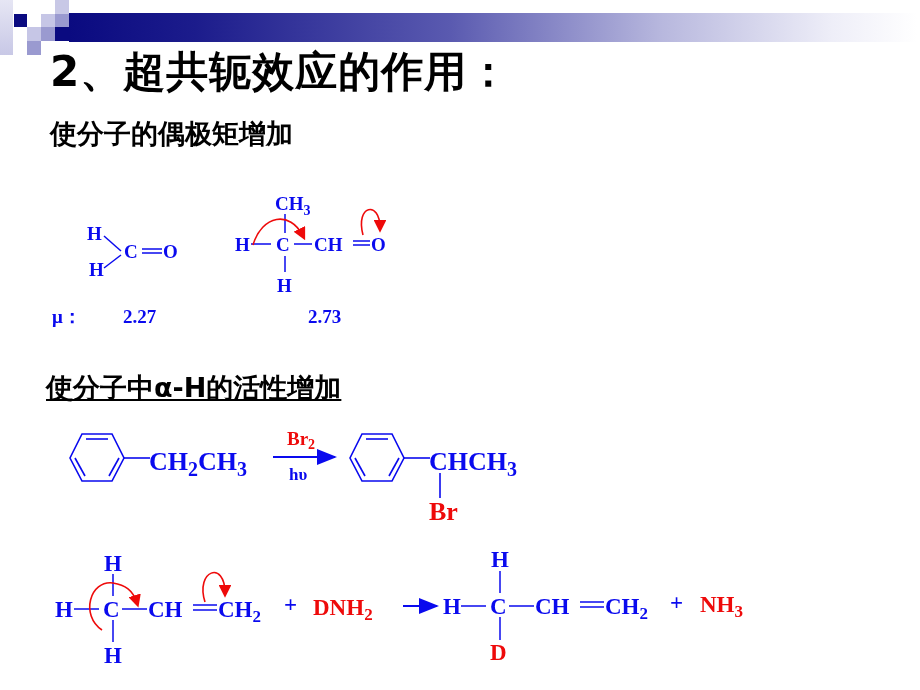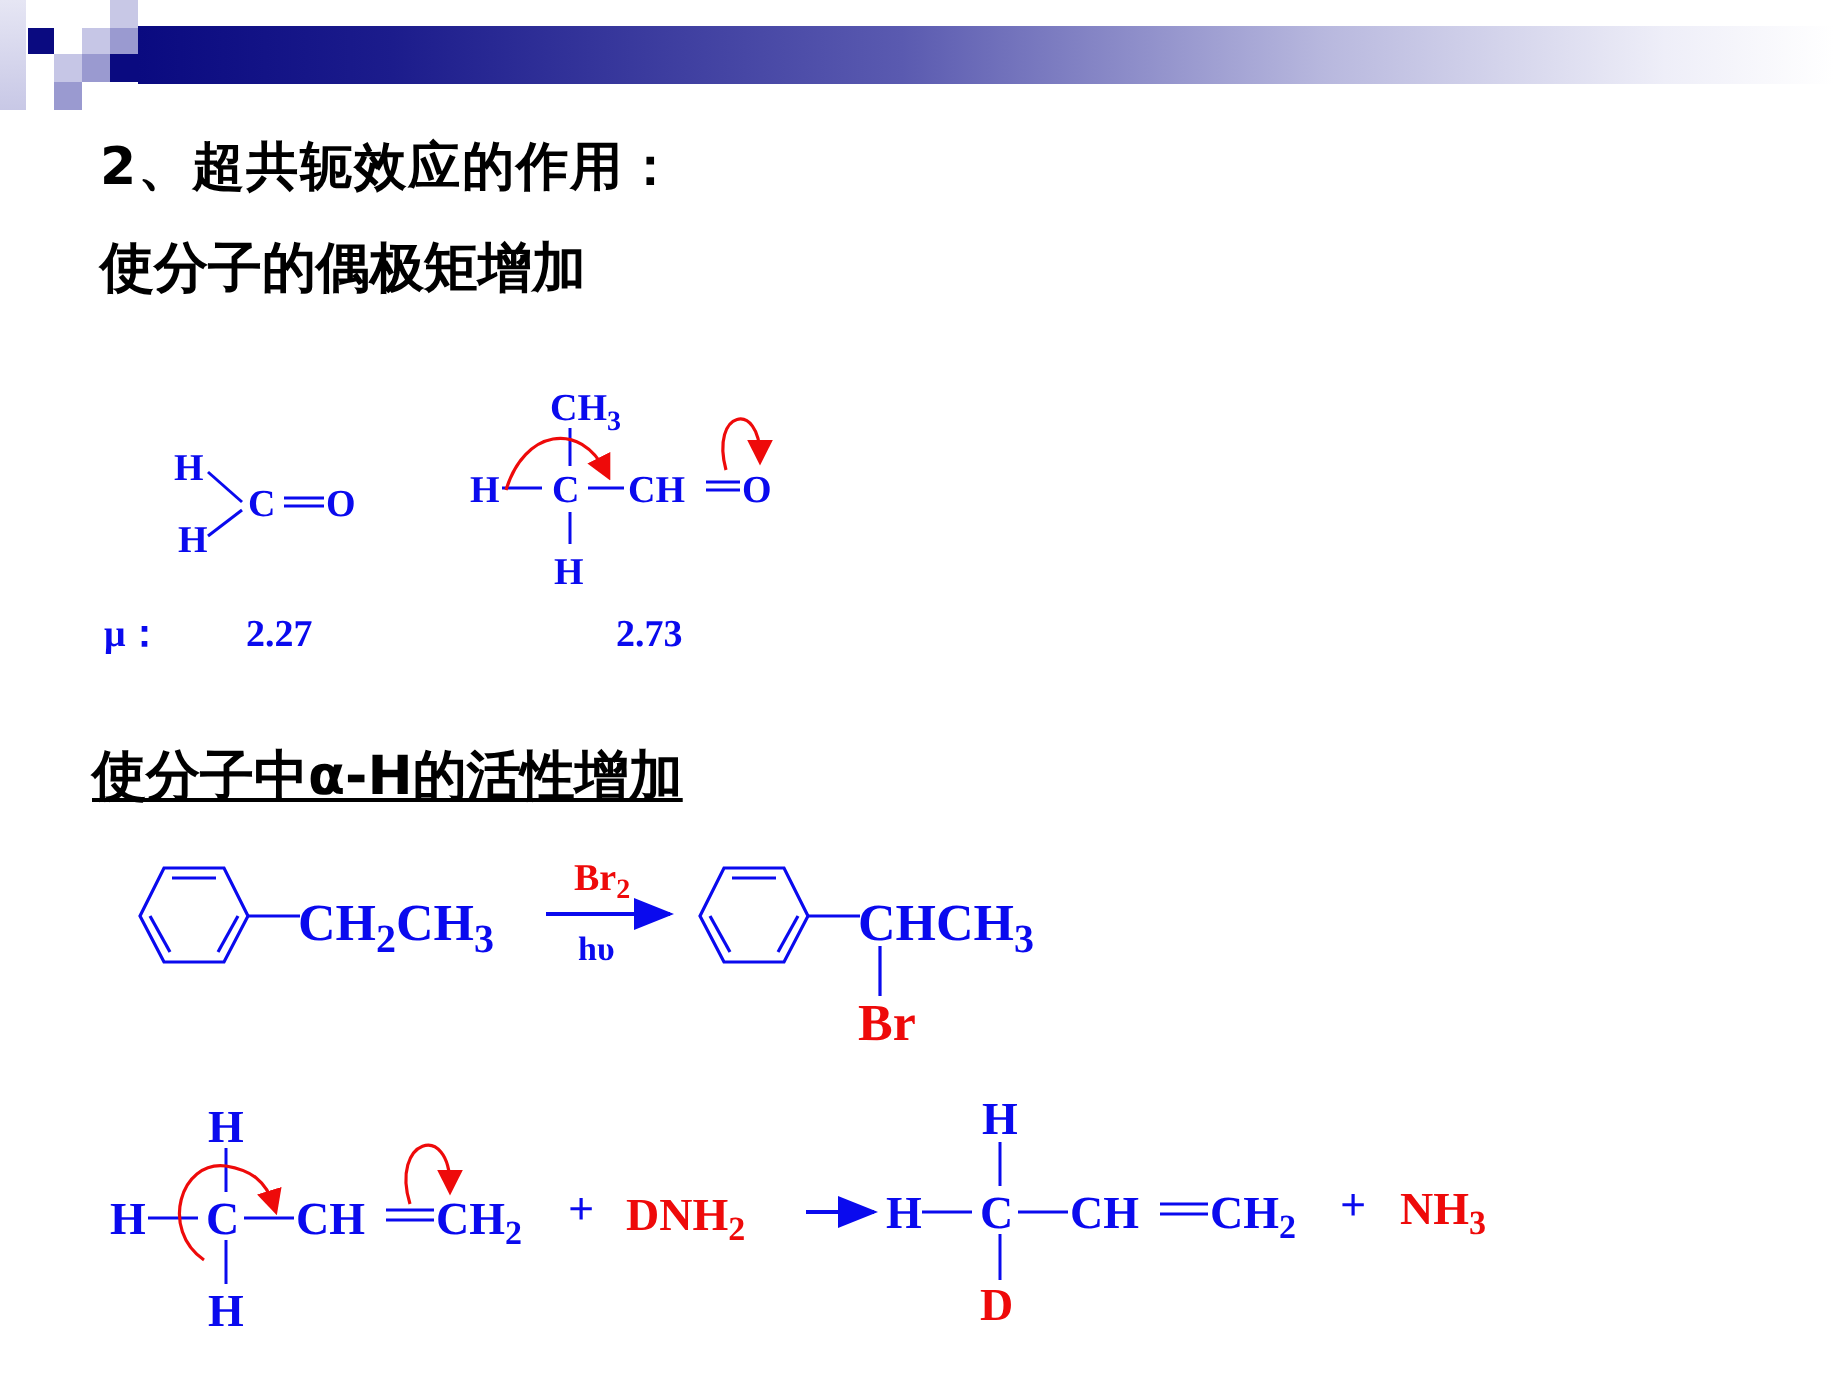--- a/index.html
+++ b/index.html
@@ -1,22 +1,22 @@
 <!DOCTYPE html>
 <html><head>
 <meta charset="utf-8">
 <style>
   html, body { margin:0; padding:0; }
   body { width:920px; height:690px; background:#ffffff; position:relative; overflow:hidden;
          font-family:"Liberation Serif", serif; }
   .hdr-bar { position:absolute; left:55px; top:13px; width:862px; height:29px;
              background:linear-gradient(to right,#0a0a80 0%,#1c1c8c 15%,#5a5ab0 45%,#b8b8de 70%,#eeeef8 90%,#ffffff 100%); }
   .sq { position:absolute; }
-  .title { position:absolute; left:50px; top:66px; font-family:"DejaVu Sans", sans-serif; font-weight:bold;
-           font-size:26px; color:#000; letter-spacing:1px; }
+  .title { position:absolute; left:50px; top:44px; font-family:"DejaVu Sans", sans-serif; font-weight:bold;
+           font-size:42px; color:#000; letter-spacing:1px; }
   .sub { position:absolute; font-family:"DejaVu Sans", sans-serif; font-weight:bold; font-size:27px; color:#000;text-align:right; }
   svg text { font-family:"Liberation Serif", serif; font-weight:bold; }
   .blue { fill:#0a0aee; }
   .red { fill:#ee0a0a; }
 </style>
 </head>
 <body>
 
 <div>
   <div class="sq" style="left:0;top:0;width:13px;height:55px;background:linear-gradient(#e6e6f4,#c8c8e6);"></div>

